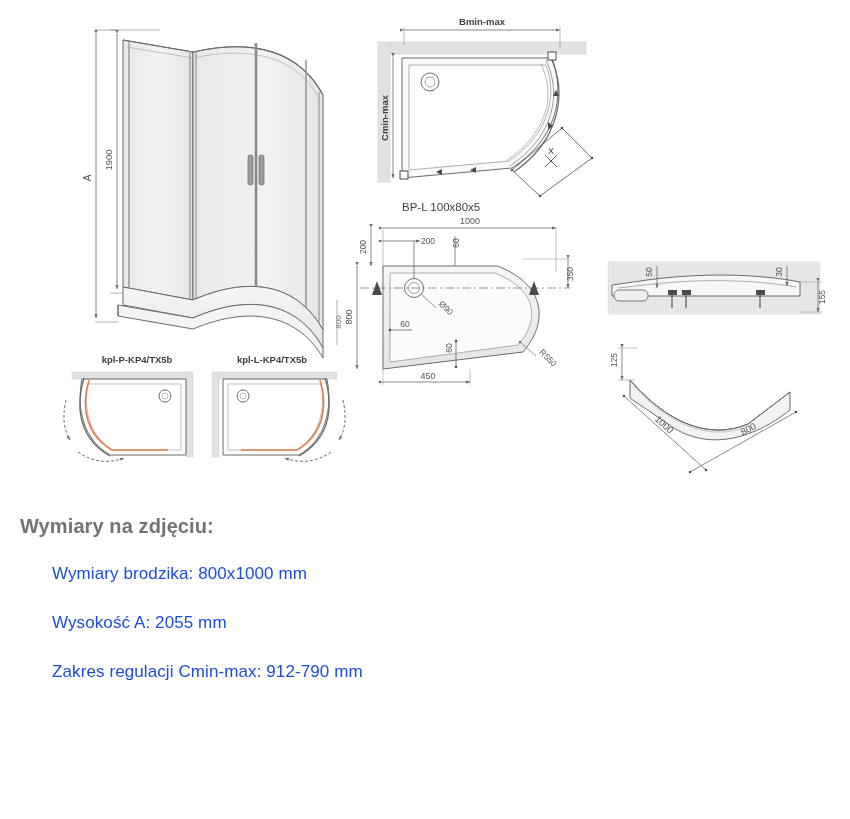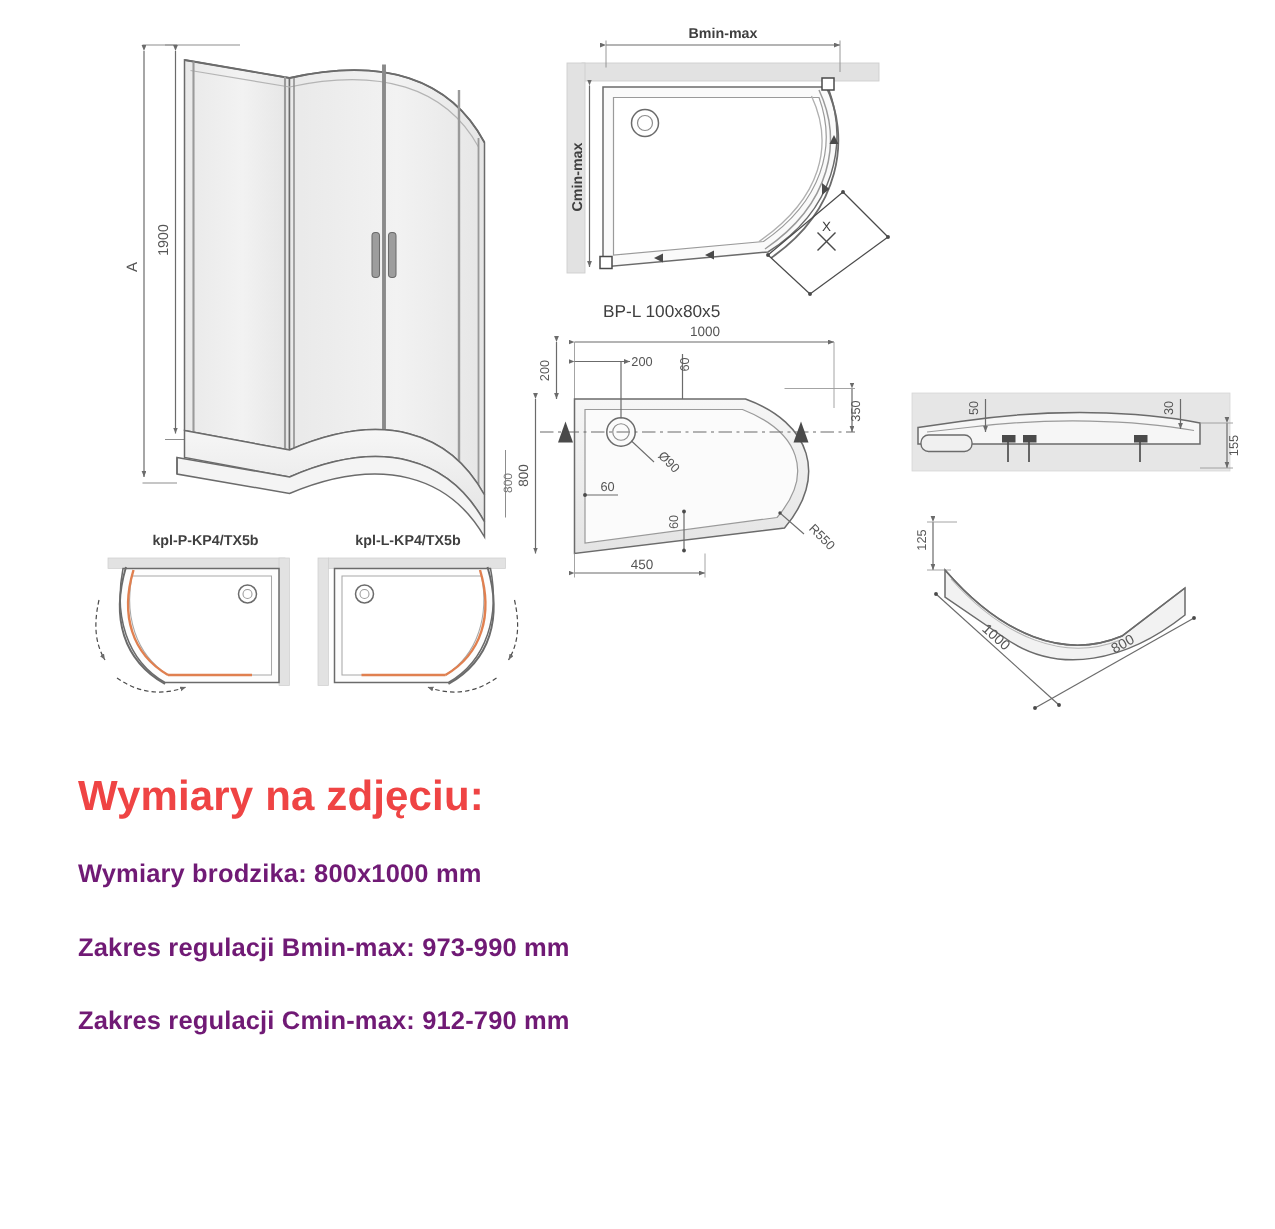--- a/index.html
+++ b/index.html
@@ -31,32 +31,31 @@
   .drawing-area svg {
     display: block;
   }
   .spec-block {
     position: absolute;
     left: 0;
     top: 515px;
     width: 850px;
   }
   .spec-heading {
-    font-size: 28px;
+    font-size: 20px;
     font-weight: bold;
-    color: #ef4444;
-    margin: 0 0 26px 52px;
+    color: #737373;
+    margin: 0 0 26px 20px;
     letter-spacing: 0.1px;
   }
   .spec-line {
     font-size: 17px;
-    color: #701a75;
+    color: #1d4ed8;
     margin: 0 0 29px 52px;
     letter-spacing: 0.1px;
-    font-weight: bold;
   }
   .spec-line:last-child { margin-bottom: 0; }
 </style>
 </head>
 <body>
 
 <div id="sheet">
 
   <div class="drawing-area">
     <svg width="850" height="500" viewBox="0 0 850 500" xmlns="http://www.w3.org/2000/svg">
@@ -293,17 +292,17 @@
 
         <line x1="796" y1="412" x2="690" y2="472" stroke="#6b6b6b" stroke-width="0.8" marker-start="url(#dot)" marker-end="url(#dot)"></line>
         <text x="750" y="432" font-size="9.5" fill="#555" text-anchor="middle" transform="rotate(-29 750 432)">800</text>
       </g>
     </svg>
   </div>
 
   <div class="spec-block">
     <h2 class="spec-heading">Wymiary na zdjęciu:</h2>
     <p class="spec-line">Wymiary brodzika: 800x1000 mm</p>
-    <p class="spec-line">Zakres regulacji Bmin-max: 973-990 mm</p>
+    <p class="spec-line">Wysokość A: 2055 mm</p>
     <p class="spec-line">Zakres regulacji Cmin-max: 912-790 mm</p>
   </div>
 
 </div>
 
 </body></html>

